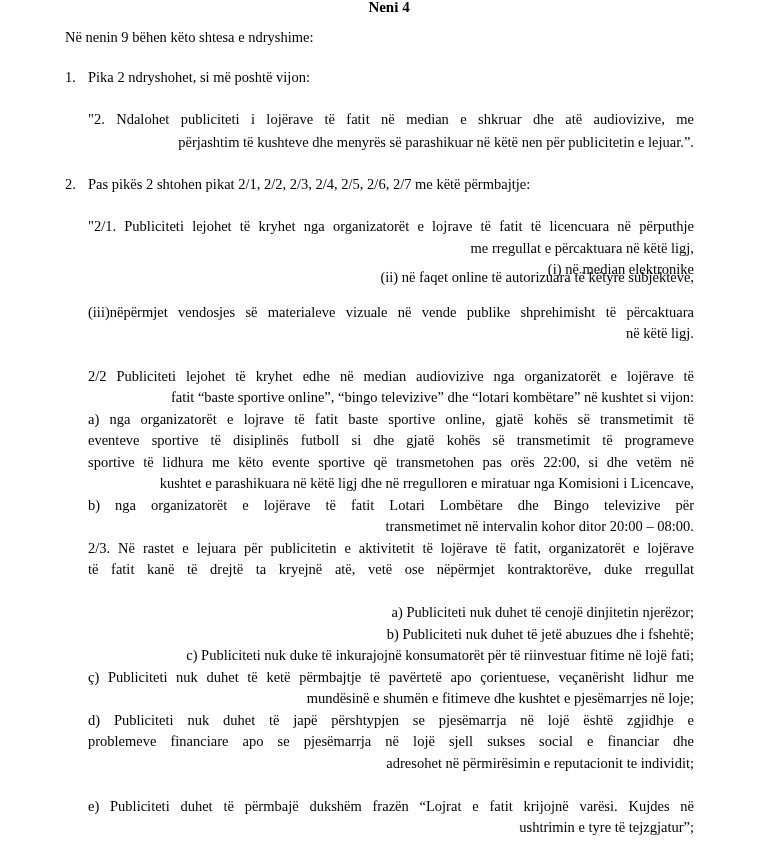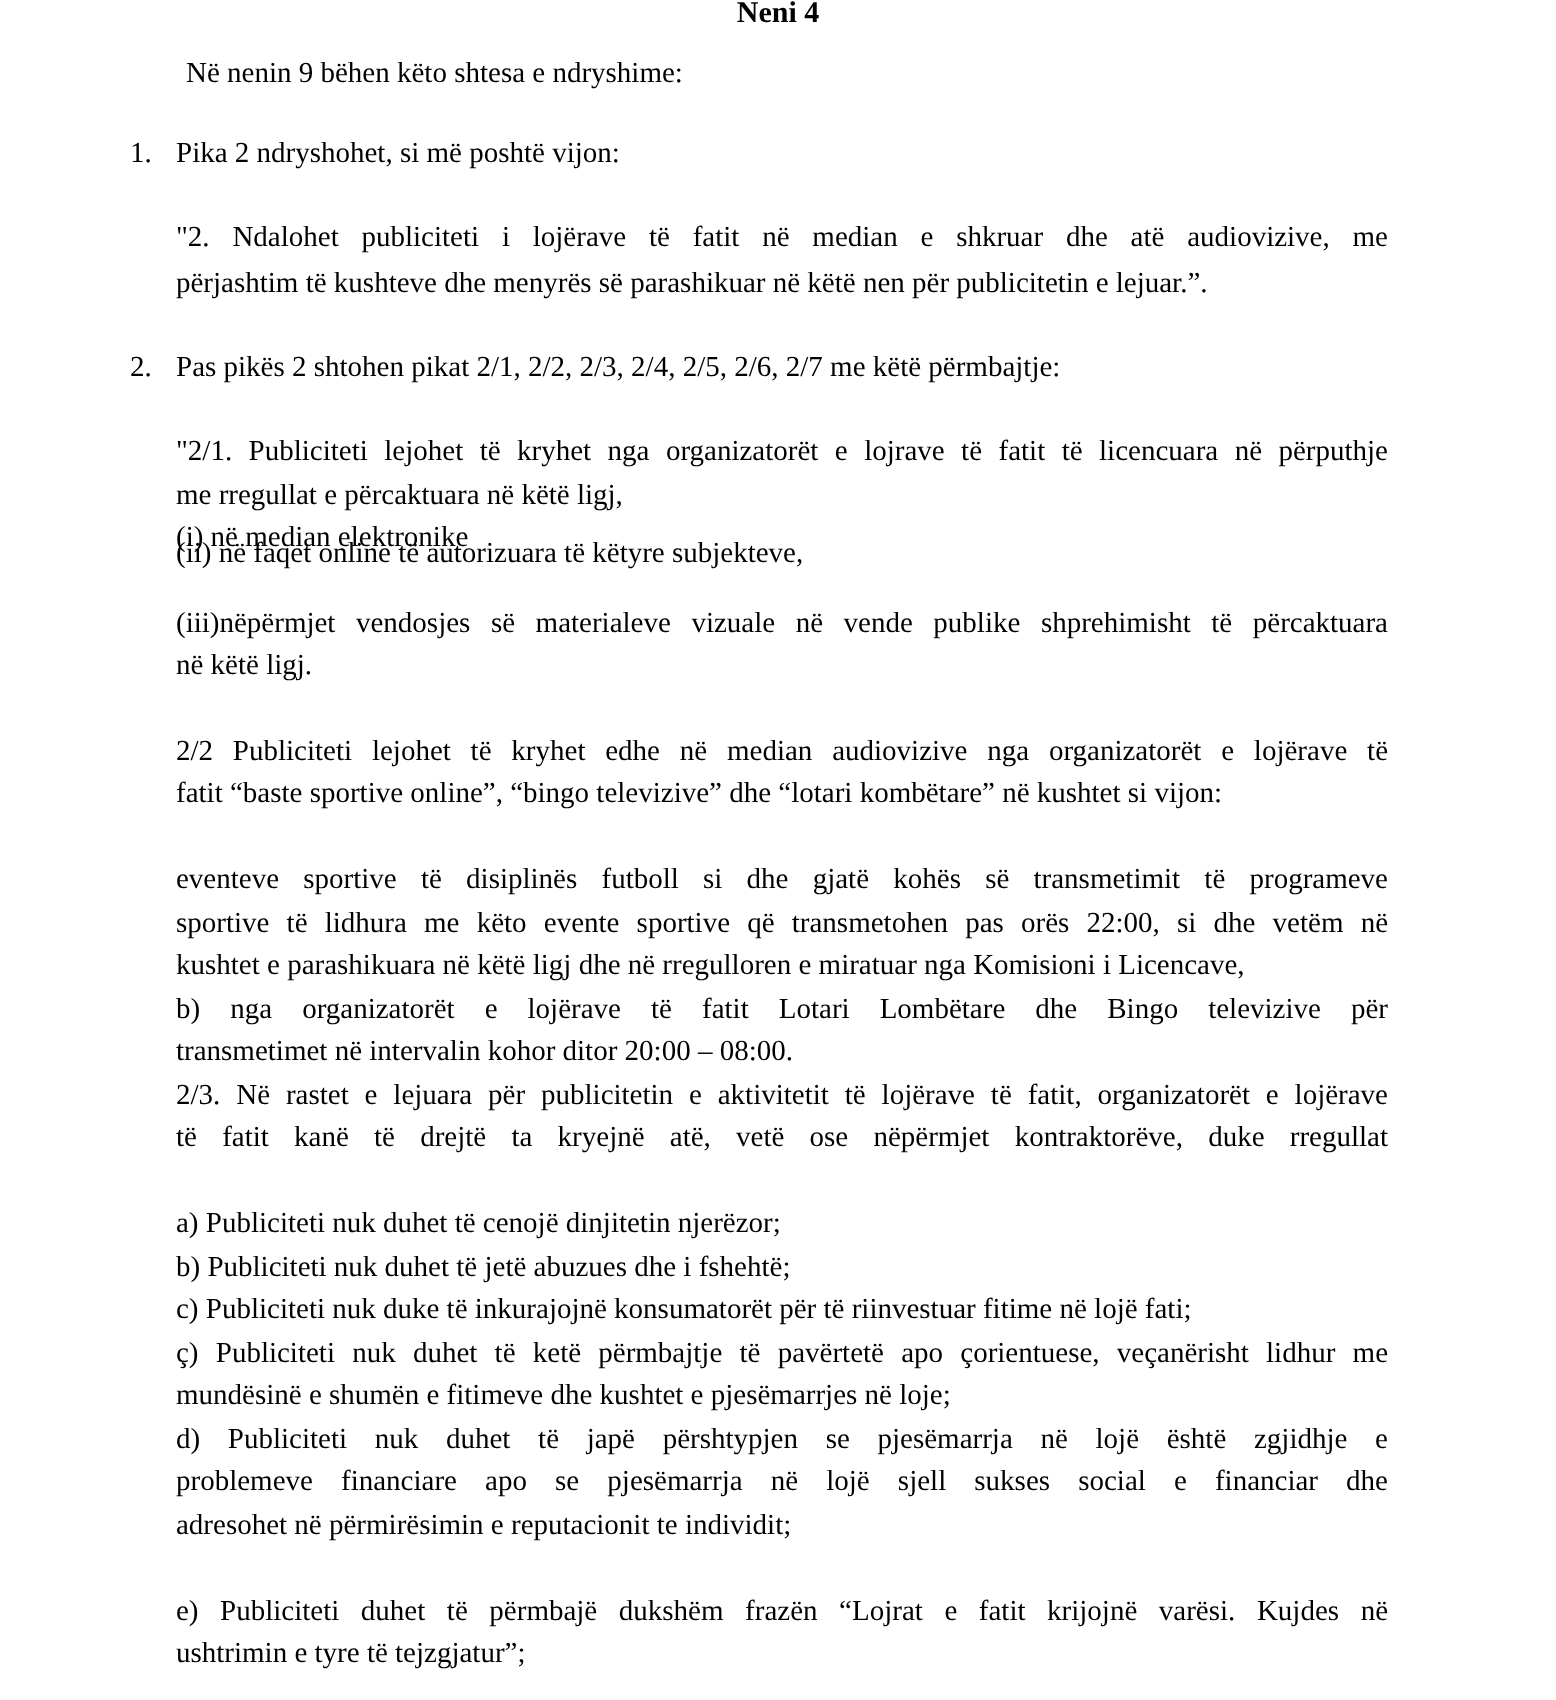--- a/index.html
+++ b/index.html
@@ -3,24 +3,24 @@
 <meta charset="utf-8">
 <style>
   html, body { margin: 0; padding: 0; background: #ffffff; }
   body { width: 778px; height: 850px; position: relative; overflow: hidden;
          font-family: "Liberation Serif", "DejaVu Serif", serif; color: #000; }
   .page { position: absolute; left: 0; top: 0; width: 778px; height: 652px; }
   .title { position: absolute; top: -2px; left: 0; width: 778px; text-align: center;
            font-weight: bold; font-size: 15px; line-height: 18px; }
   .line { position: absolute; font-size: 14.5px; line-height: 18px; white-space: nowrap; }
   .j { text-align: justify; text-align-last: justify; white-space: normal; }
-  .intro { left: 65px; margin-left: 28px; }
+  .intro { left: 65px; }
   .num { left: 65px; }
   .numtext { left: 88px; }
-  .body { left: 88px; width: 606px; }
+  .body { left: 88px; width: 606px; text-align: right; }
 </style>
 </head>
 <body>
 
 <div class="page">
   <div class="title">Neni 4</div>
 
   <div class="line intro" style="top:28px">Në nenin 9 bëhen këto shtesa e ndryshime:</div>
 
   <div class="line num" style="top:68px">1.</div>
@@ -34,20 +34,21 @@
 
   <div class="line body j" style="top:217px">"2/1. Publiciteti lejohet të kryhet nga organizatorët e lojrave të fatit të licencuara në përputhje</div>
   <div class="line body" style="top:239px">me rregullat e përcaktuara në këtë ligj,</div>
   <div class="line body" style="top:260px">(i)  në median elektronike</div>
   <div class="line body" style="top:268px">(ii) në faqet online të autorizuara të këtyre subjekteve,</div>
   <div class="line body j" style="top:303px">(iii)nëpërmjet vendosjes së materialeve vizuale në vende publike shprehimisht të përcaktuara</div>
   <div class="line body" style="top:324px">në këtë ligj.</div>
 
   <div class="line body j" style="top:367px">2/2 Publiciteti lejohet të kryhet edhe në median audiovizive nga organizatorët e lojërave të</div>
   <div class="line body" style="top:388px">fatit “baste sportive online”, “bingo televizive” dhe “lotari kombëtare” në kushtet si vijon:</div>
+  <div class="line body j" style="top:410px">a) nga organizatorët e lojrave të fatit baste sportive online, gjatë kohës së transmetimit të</div>
   <div class="line body j" style="top:431px">eventeve sportive të disiplinës futboll si dhe gjatë kohës së transmetimit të programeve</div>
   <div class="line body j" style="top:453px">sportive të lidhura me këto evente sportive që transmetohen pas orës 22:00, si dhe vetëm në</div>
   <div class="line body" style="top:474px">kushtet e parashikuara në këtë ligj dhe në rregulloren  e miratuar nga Komisioni i Licencave,</div>
   <div class="line body j" style="top:496px">b) nga organizatorët e lojërave të fatit Lotari Lombëtare dhe Bingo televizive për</div>
   <div class="line body" style="top:517px">transmetimet në intervalin kohor ditor 20:00 – 08:00.</div>
 
   <div class="line body j" style="top:539px">2/3. Në rastet e lejuara për publicitetin e aktivitetit të lojërave të fatit, organizatorët e lojërave</div>
   <div class="line body j" style="top:560px">të fatit kanë të drejtë ta kryejnë atë, vetë ose nëpërmjet kontraktorëve, duke rregullat</div>
   <div class="line body" style="top:603px">a) Publiciteti nuk duhet të cenojë dinjitetin njerëzor;</div>
   <div class="line body" style="top:625px">b) Publiciteti nuk duhet të jetë abuzues dhe i fshehtë;</div>

